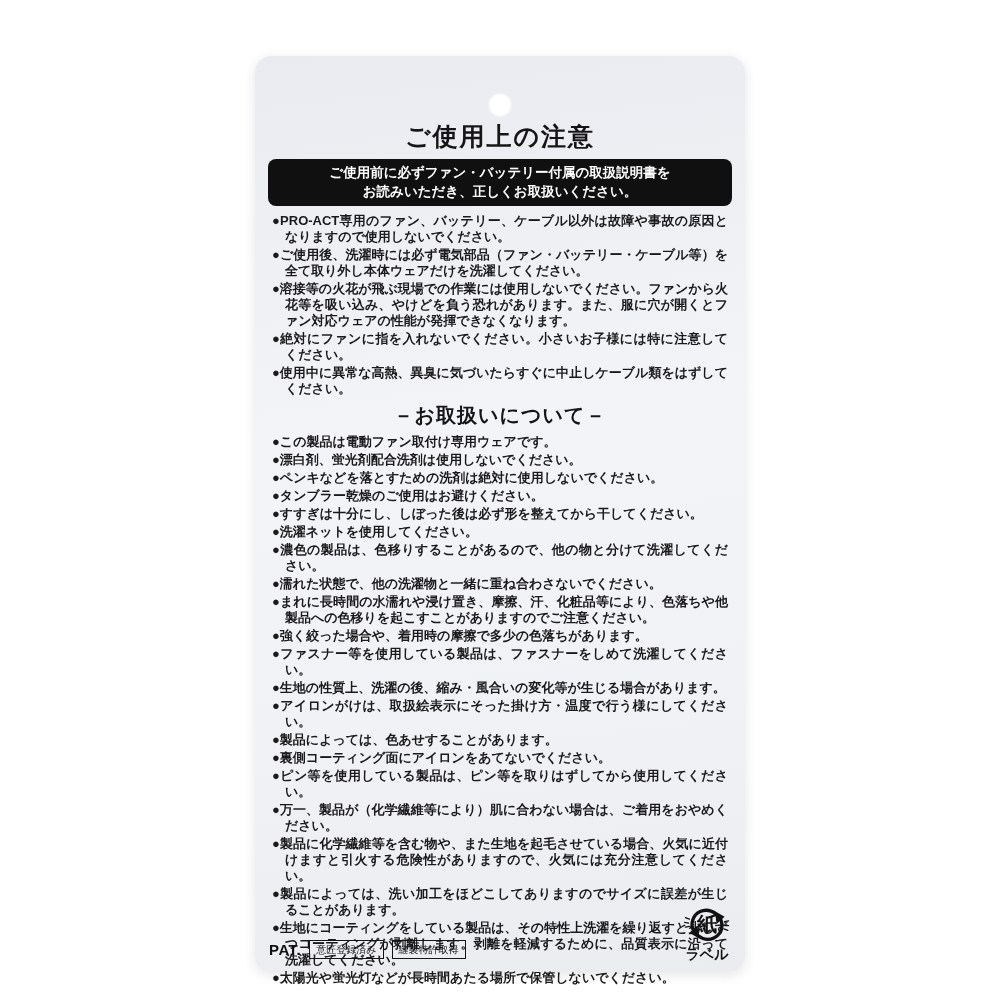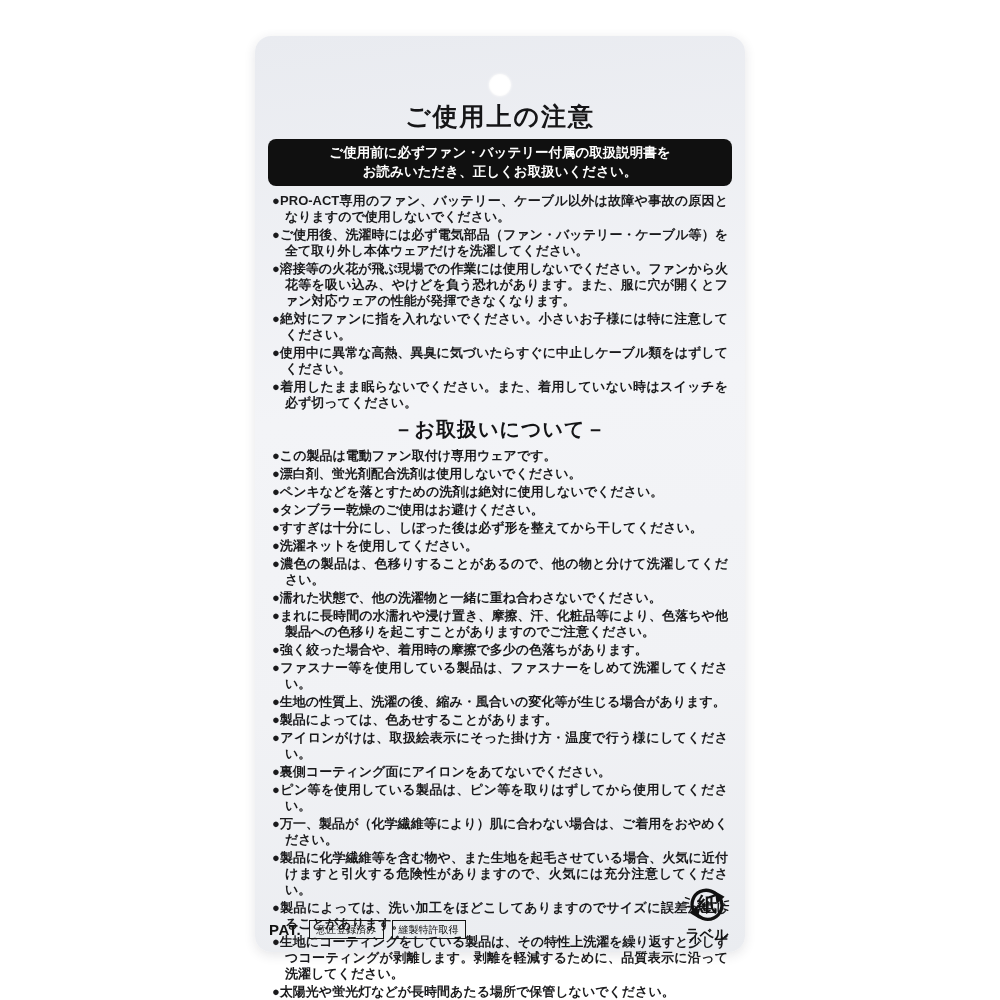--- a/index.html
+++ b/index.html
@@ -1,19 +1,19 @@
 <!DOCTYPE html>
 <html><head>
 <meta charset="utf-8">
 <style>
   html,body{margin:0;padding:0;}
   body{width:1000px;height:1000px;background:#ffffff;font-family:"Liberation Sans",sans-serif;}
   .stage{position:relative;width:1000px;height:1000px;background:#ffffff;overflow:hidden;}
   .card{
-    position:absolute;left:255px;top:36px;width:490px;height:916px;
+    position:absolute;left:255px;top:56px;width:490px;height:916px;
     box-sizing:border-box;padding:0 13px;border-radius:16px;
     background:linear-gradient(173deg,#e9ebf0 0%,#f3f4f7 40%,#f1f2f5 70%,#eaecf0 100%);
     box-shadow:0 3px 12px rgba(40,40,60,.12);
     color:#1a1a1c;
   }
   .hole{position:absolute;left:50%;top:38px;transform:translateX(-50%);
     width:22px;height:22px;border-radius:50%;background:#ffffff;
     box-shadow:0 0 3px rgba(255,255,255,.95), inset 0 0 2px rgba(0,0,0,.05);}
   .title{margin:66px 0 9px;text-align:center;font-size:25px;line-height:28px;
     font-weight:700;letter-spacing:2px;color:#151517;}
@@ -45,40 +45,39 @@
       <div>ご使用前に必ずファン・バッテリー付属の取扱説明書を</div>
       <div>お読みいただき、正しくお取扱いください。</div>
     </div>
 
     <ul class="list">
       <li>●PRO-ACT専用のファン、バッテリー、ケーブル以外は故障や事故の原因となりますので使用しないでください。</li>
       <li>●ご使用後、洗濯時には必ず電気部品（ファン・バッテリー・ケーブル等）を全て取り外し本体ウェアだけを洗濯してください。</li>
       <li>●溶接等の火花が飛ぶ現場での作業には使用しないでください。ファンから火花等を吸い込み、やけどを負う恐れがあります。また、服に穴が開くとファン対応ウェアの性能が発揮できなくなります。</li>
       <li>●絶対にファンに指を入れないでください。小さいお子様には特に注意してください。</li>
       <li>●使用中に異常な高熱、異臭に気づいたらすぐに中止しケーブル類をはずしてください。</li>
-      <li>●着用したまま眠らないでください。また、着用していない時はスイッチを必ず切ってください。</li>
     </ul>
 
     <h2 class="subtitle">－お取扱いについて－</h2>
 
     <ul class="list">
       <li>●この製品は電動ファン取付け専用ウェアです。</li>
       <li>●漂白剤、蛍光剤配合洗剤は使用しないでください。</li>
       <li>●ペンキなどを落とすための洗剤は絶対に使用しないでください。</li>
       <li>●タンブラー乾燥のご使用はお避けください。</li>
       <li>●すすぎは十分にし、しぼった後は必ず形を整えてから干してください。</li>
       <li>●洗濯ネットを使用してください。</li>
       <li>●濃色の製品は、色移りすることがあるので、他の物と分けて洗濯してください。</li>
       <li>●濡れた状態で、他の洗濯物と一緒に重ね合わさないでください。</li>
       <li>●まれに長時間の水濡れや浸け置き、摩擦、汗、化粧品等により、色落ちや他製品への色移りを起こすことがありますのでご注意ください。</li>
       <li>●強く絞った場合や、着用時の摩擦で多少の色落ちがあります。</li>
       <li>●ファスナー等を使用している製品は、ファスナーをしめて洗濯してください。</li>
       <li>●生地の性質上、洗濯の後、縮み・風合いの変化等が生じる場合があります。</li>
+      <li>●アイロンがけは、取扱絵表示にそった掛け方・温度で行う様にしてください。</li>
       <li>●製品によっては、色あせすることがあります。</li>
-      <li>●アイロンがけは、取扱絵表示にそった掛け方・温度で行う様にしてください。</li>
       <li>●裏側コーティング面にアイロンをあてないでください。</li>
       <li>●ピン等を使用している製品は、ピン等を取りはずしてから使用してください。</li>
       <li>●万一、製品が（化学繊維等により）肌に合わない場合は、ご着用をおやめください。</li>
       <li>●製品に化学繊維等を含む物や、また生地を起毛させている場合、火気に近付けますと引火する危険性がありますので、火気には充分注意してください。</li>
       <li>●製品によっては、洗い加工をほどこしてありますのでサイズに誤差が生じることがあります。</li>
       <li>●生地にコーティングをしている製品は、その特性上洗濯を繰り返すと少しずつコーティングが剥離します。剥離を軽減するために、品質表示に沿って洗濯してください。</li>
       <li>●太陽光や蛍光灯などが長時間あたる場所で保管しないでください。</li>
     </ul>
 
     <div class="footer">

